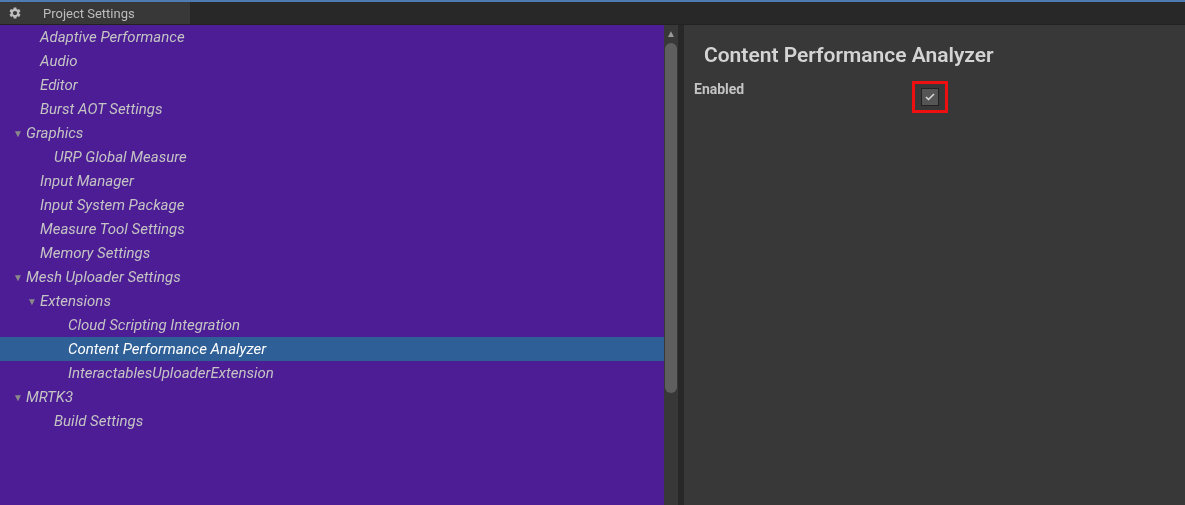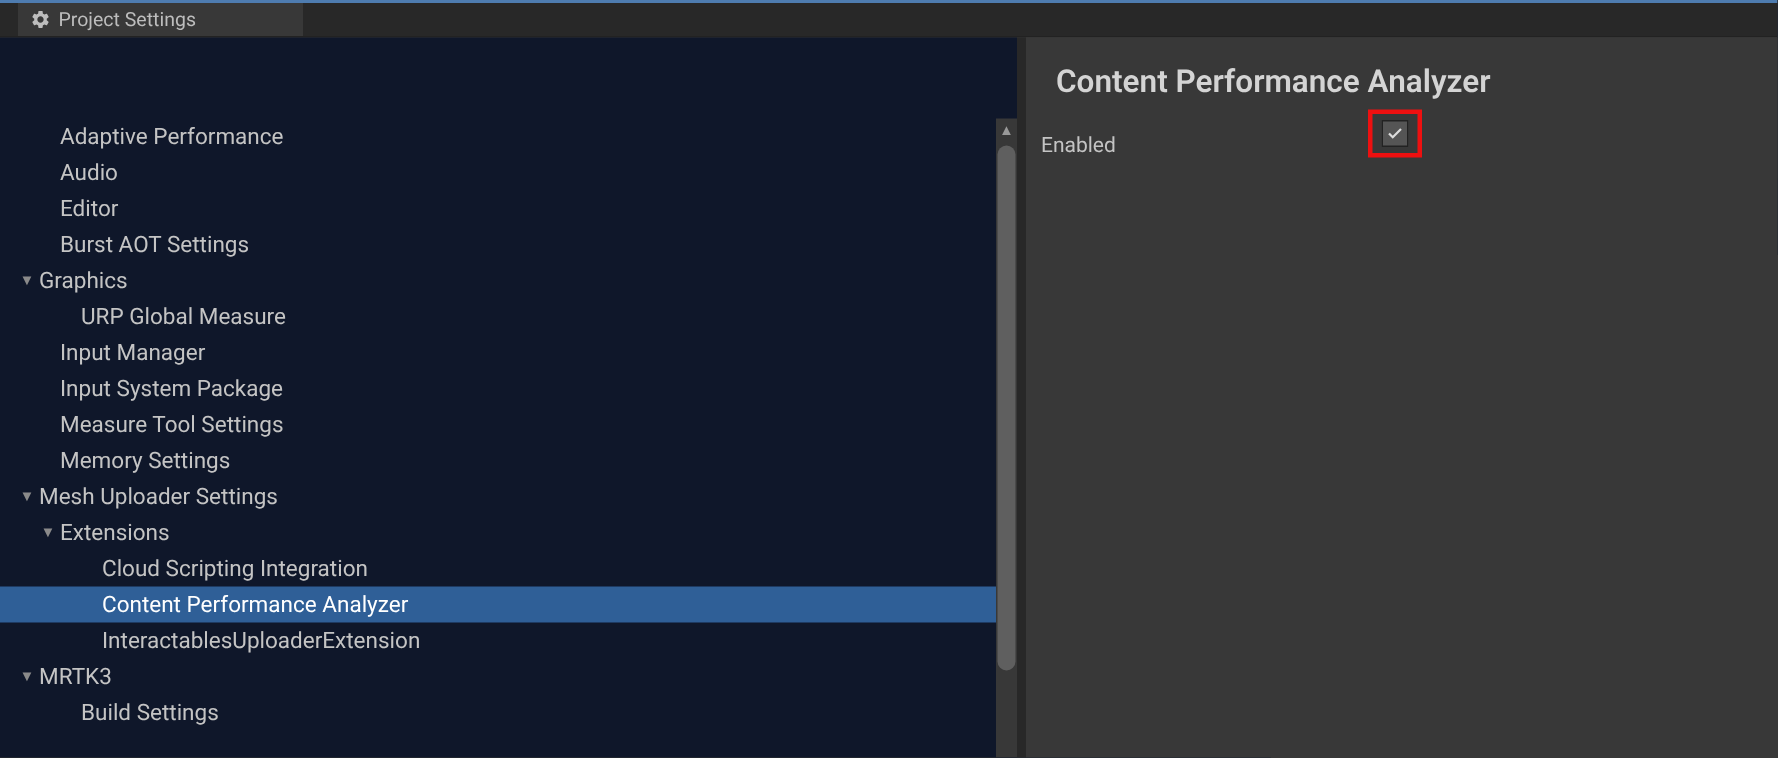--- a/index.html
+++ b/index.html
@@ -25,23 +25,22 @@
       background: #282828;
       display: flex;
       align-items: stretch;
       border-top: 2px solid #4e7cb0;
     }
     .tab {
       background: #383838;
       display: flex;
       align-items: center;
       padding: 0 10px 0 8px;
-      gap: 5px;
+      gap: 21px;
       min-width: 190px;
-      margin-left: 12px;
     }
     .tab-icon {
       width: 14px;
       height: 14px;
       display: inline-flex;
       align-items: center;
       justify-content: center;
     }
     .tab-label {
       color: #bdbdbd;
@@ -50,23 +49,23 @@
     .content-area {
       flex: 1;
       display: flex;
       background: #3f3f3f;
       border-top: 1px solid #222;
       margin-top: 0;
     }
     .sidebar-wrap {
       width: 678px;
       display: flex;
-      background: #0f172a;
-      padding-top: 54px;
+      background: #4c1d95;
       position: relative;
+      font-style: italic;
     }
     .sidebar {
       flex: 1;
       overflow-y: hidden;
     }
     .tree-item {
       display: flex;
       align-items: center;
       height: 24px;
       color: #c4c4c4;
@@ -127,22 +126,23 @@
     }
     .detail-title {
       color: #d4d4d4;
       font-size: 21px;
       font-weight: 600;
       margin-left: 10px;
       margin-bottom: 14px;
     }
     .detail-row {
       display: flex;
-      align-items: flex-end;
+      align-items: flex-start;
       height: 24px;
+      font-weight: bold;
     }
     .detail-label {
       color: #c4c4c4;
       font-size: 14px;
       width: 218px;
     }
     .checkbox-wrap {
       width: 36px;
       height: 32px;
       border: 3px solid #ee1010;

